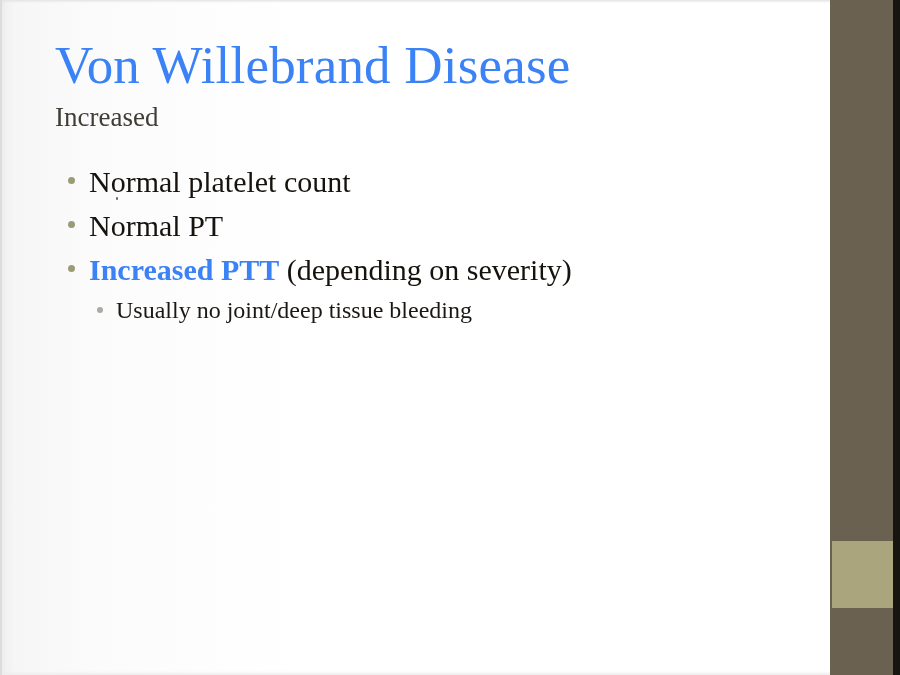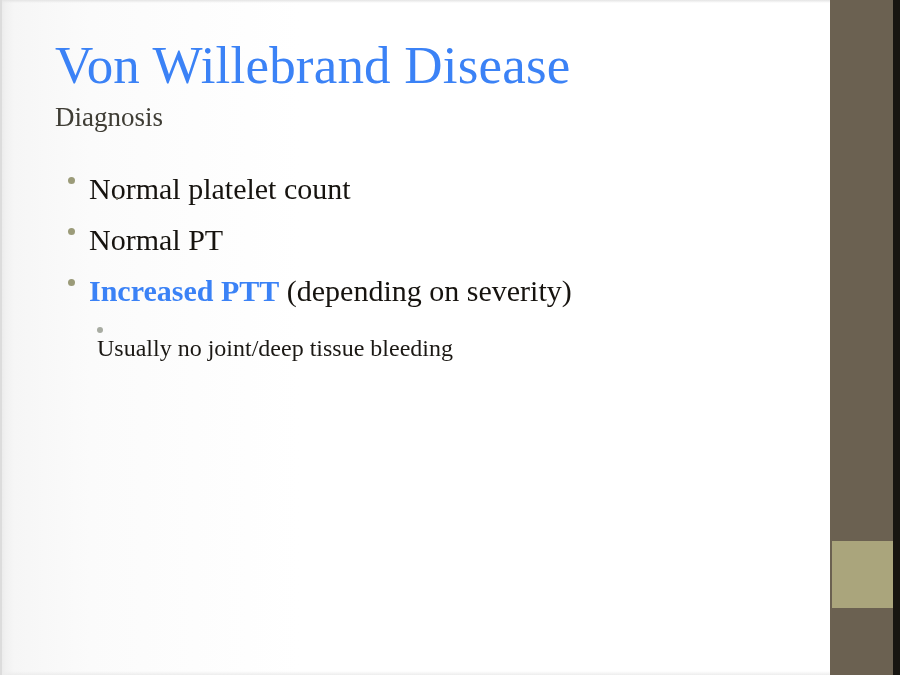--- a/index.html
+++ b/index.html
@@ -116,21 +116,20 @@
     margin-bottom: 6px;
   }
   .bullet-row.level-1 {
     padding-left: 13px;
     min-height: 38px;
   }
   .bullet-row.level-2 {
     padding-left: 42px;
     min-height: 32px;
     margin-bottom: 4px;
-    flex-direction: column;
   }
   .dot {
     flex: 0 0 auto;
     border-radius: 50%;
     background: #9b9b79;
   }
   .level-1 .dot {
     width: 7px;
     height: 7px;
     margin-top: 14px;
@@ -143,21 +142,20 @@
     margin-top: 12px;
     margin-right: 13px;
   }
   .bullet-text {
     flex: 1 1 auto;
     color: #16130f;
   }
   .level-1 .bullet-text {
     font-size: 30px;
     line-height: 1.26;
-    margin-top: 7px;
   }
   .level-2 .bullet-text {
     font-size: 24px;
     line-height: 1.26;
     color: #1b1814;
   }
   .hl-green {
     color: #3b82f6;
     font-weight: bold;
   }
@@ -183,21 +181,21 @@
 <div id="slide">
 
   <div class="slide-bg"></div>
   <div class="left-edge-line"></div>
 
   <div class="side-bar"></div>
   <div class="side-bar-accent"></div>
   <div class="side-bar-edge"></div>
 
   <div class="title">Von Willebrand Disease</div>
-  <div class="subtitle">Diagnosis</div>
+  <div class="subtitle">Increased</div>
 
   <div class="body-list">
 
     <div class="bullet-row level-1">
       <span class="dot"></span>
       <span class="bullet-text">Normal platelet count</span>
     </div>
 
     <div class="bullet-row level-1">
       <span class="dot"></span>

